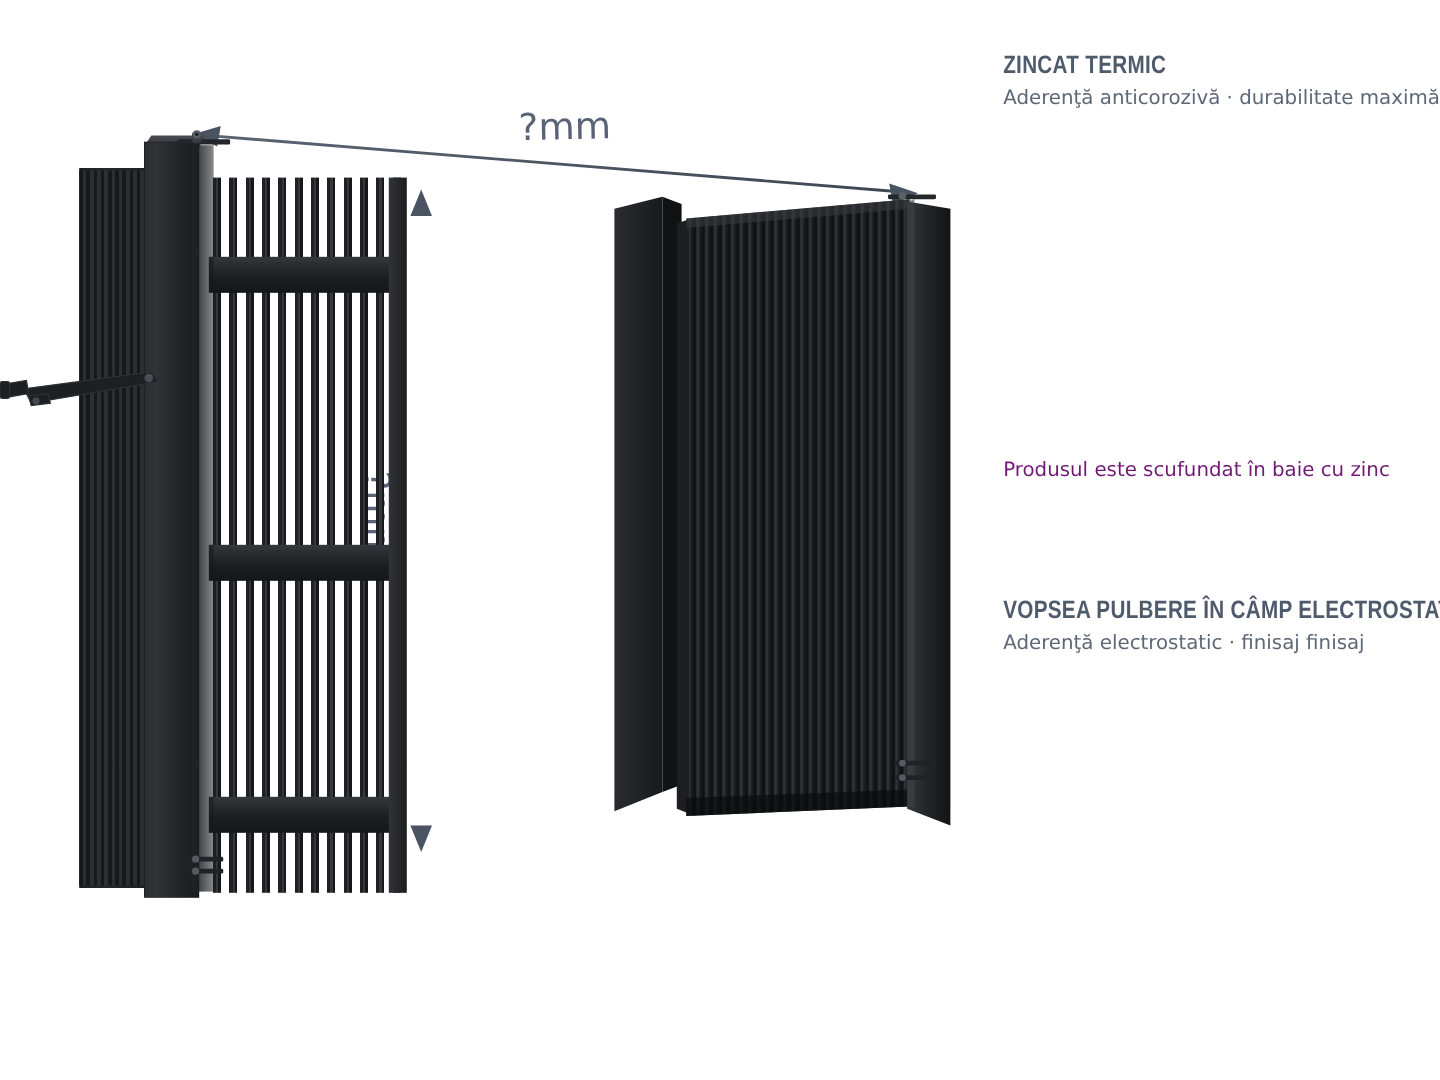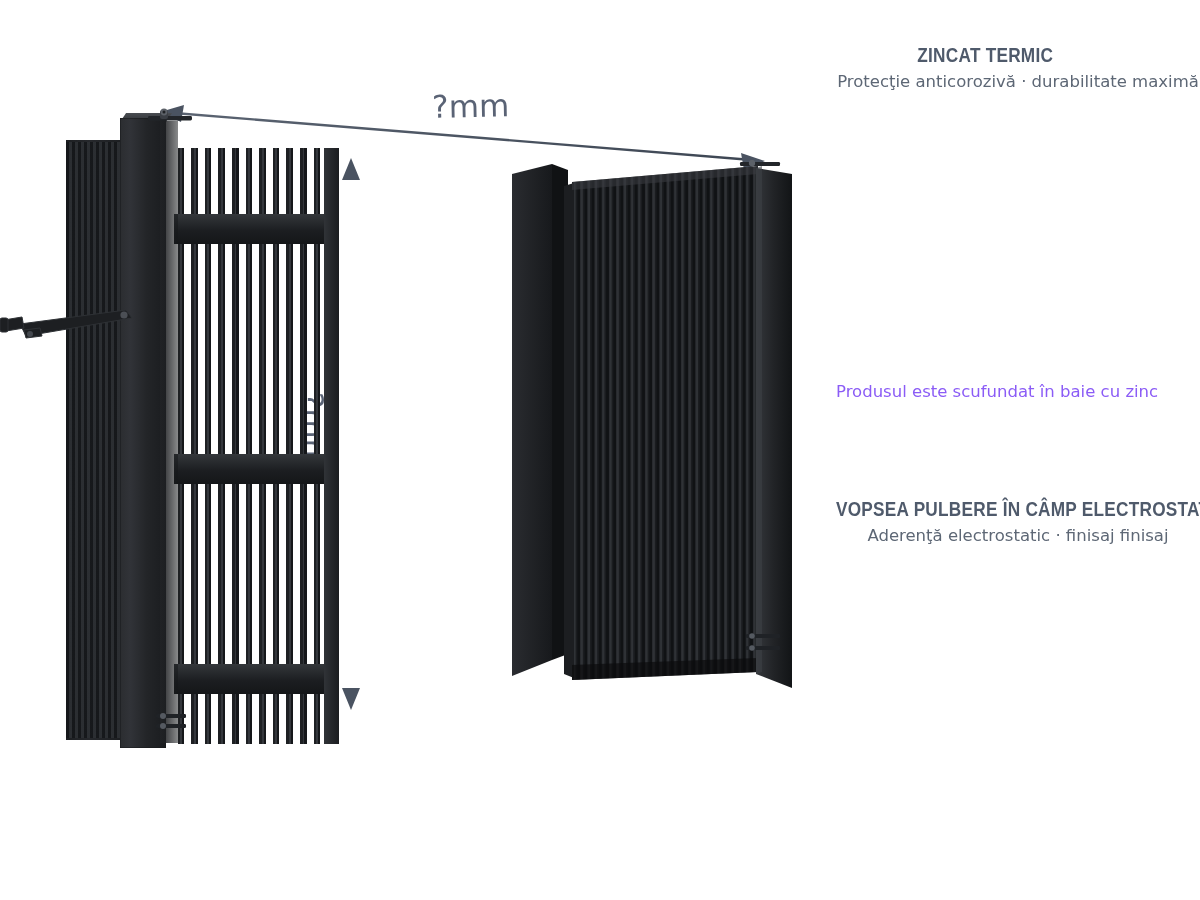--- a/index.html
+++ b/index.html
@@ -87,37 +87,37 @@
 
   
   .hingeA-bot{position:absolute;left:146px;top:592px;width:36px;height:26px;}
   .hingeA-top{position:absolute;left:140px;top:-10px;width:44px;height:16px;}
 
   
   .gateB{position:absolute;left:500px;top:160px;width:300px;height:550px;}
 
   
   .infocol{position:absolute;left:820px;top:0;width:380px;height:900px;}
-  .block{position:absolute;left:16px;width:364px;text-align:center;}
+  .block{position:absolute;left:16px;width:364px;}
   .block.b1{top:44px;}
   .block.b2{top:498px;}
 
   h2.kicker{
     margin:0;font-size:21px;line-height:1.05;letter-spacing:.3px;
     color:#4f5a6b;font-weight:700;
     font-family:"Liberation Sans",sans-serif;
     transform:scaleX(.82);transform-origin:left center;white-space:nowrap;
   }
   p.sub{
     margin:6px 0 0 0;font-size:16.5px;line-height:1.25;color:#5d6775;
     font-weight:400;font-family:"DejaVu Sans",sans-serif;white-space:nowrap;
   }
   p.caption{
     position:absolute;left:16px;top:382px;margin:0;
-    font-size:16.5px;color:#8b5cf6;font-weight:400;
+    font-size:16.5px;color:#701a75;font-weight:400;
     font-family:"DejaVu Sans",sans-serif;white-space:nowrap;
   }
 
   .sv{display:block;}
 </style>
 </head>
 <body>
 
 <div class="stage">
 
@@ -245,21 +245,21 @@
           <circle cx="252" cy="488" r="2.8" fill="#555a61"></circle>
         </g>
       </svg>
     </div>
   </div>
 
   <div class="infocol">
 
     <div class="block b1">
       <h2 class="kicker">ZINCAT TERMIC</h2>
-      <p class="sub">Protecţie anticorozivă · durabilitate maximă</p>
+      <p class="sub">Aderenţă anticorozivă · durabilitate maximă</p>
     </div>
 
     <p class="caption">Produsul este scufundat în baie cu zinc</p>
 
     <div class="block b2">
       <h2 class="kicker">VOPSEA PULBERE ÎN CÂMP ELECTROSTATIC</h2>
       <p class="sub">Aderenţă electrostatic · finisaj finisaj</p>
     </div>
 
   </div>

